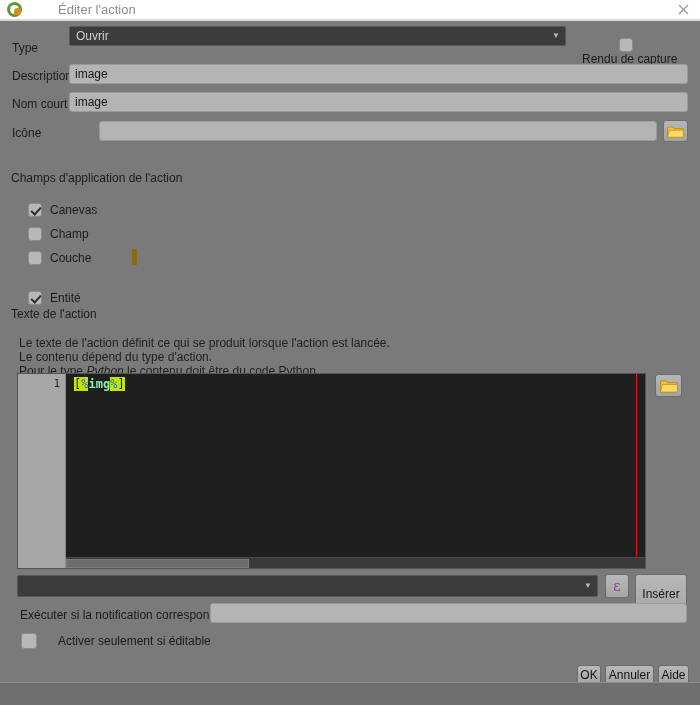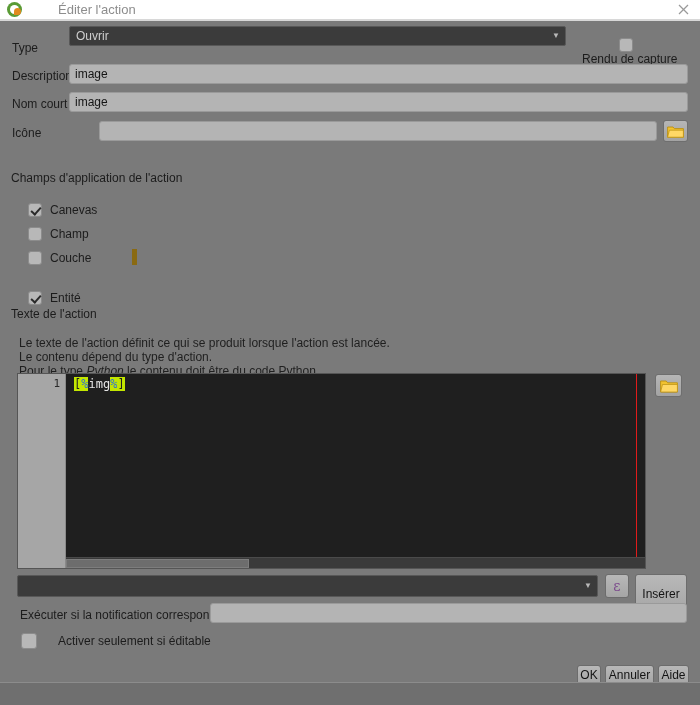--- a/index.html
+++ b/index.html
@@ -222,21 +222,22 @@
   }
   .tok-brace {
     background: #c3e600;
     color: #1f1f1f;
   }
   .tok-pct {
     background: #c3e600;
     color: #2d6fd8;
   }
   .tok-name {
-    color: #e5e5e5;
+    color: #86efac;
+    font-weight: bold;
   }
   .editor-margin-line {
     position: absolute;
     top: 0;
     left: 618px;
     width: 1px; height: 100%;
     background: #e01b1b;
   }
   .editor-hscroll-track {
     position: absolute;

